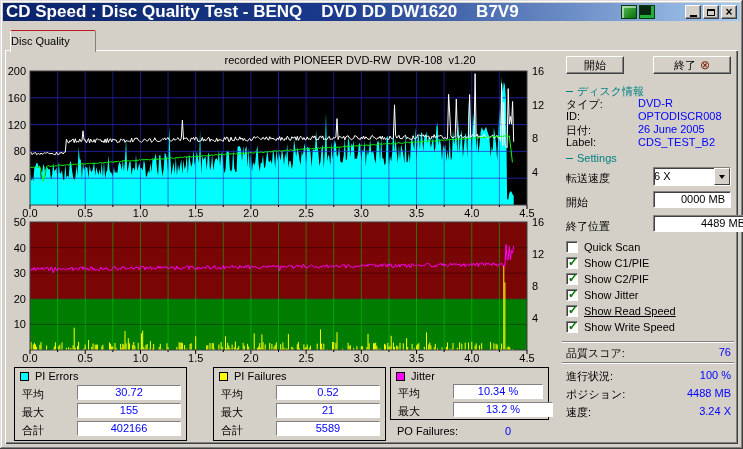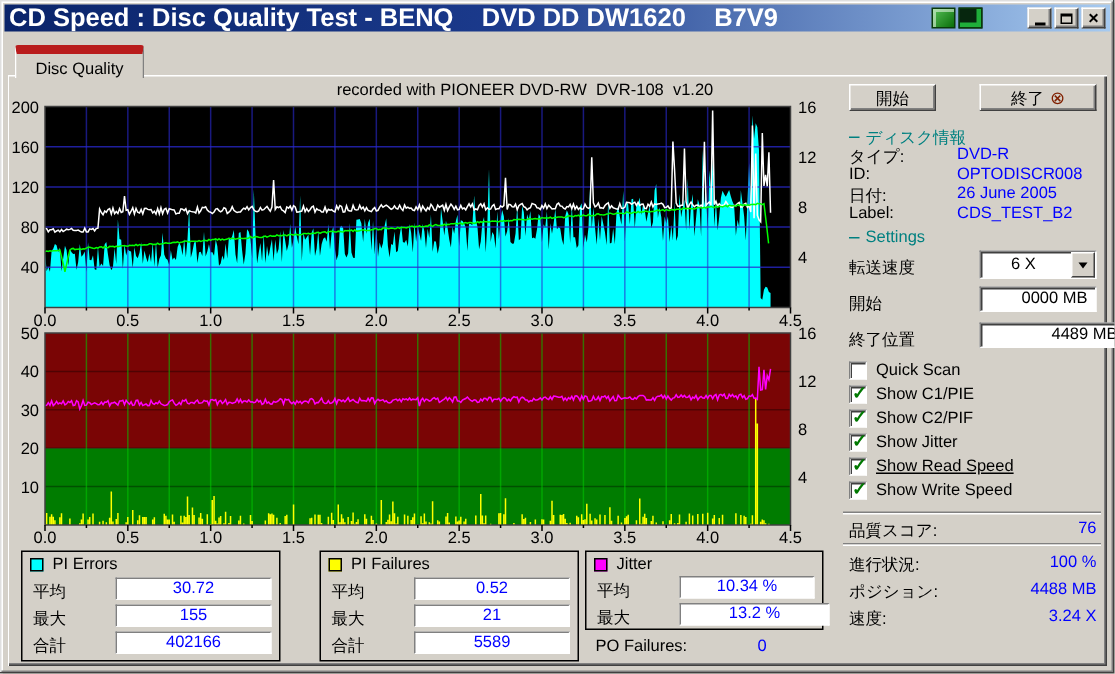--- a/index.html
+++ b/index.html
@@ -16,38 +16,38 @@
   .icon-b{background:#06260e;box-shadow:inset -3px -3px 0 #1fae3a;}
   .tb-spacer{width:26px;height:1px;}
   .tb-btn{width:16px;height:14px;background:#d4d0c8;border:1px solid;border-color:#fff #404040 #404040 #fff;
     box-shadow:inset -1px -1px 0 #808080;display:flex;align-items:center;justify-content:center;}
   .glyph-min{width:7px;height:2px;background:#000;margin-top:7px;}
   .glyph-max{width:8px;height:7px;border:1px solid #000;border-top-width:2px;}
   .glyph-close::before{content:"×";font-weight:bold;font-size:12px;line-height:12px;color:#000;}
   .main-panel{position:absolute;left:5px;top:50px;width:733px;height:394px;background:#d4d0c8;
     box-shadow:inset 1px 1px 0 #fff, inset -1px -1px 0 #404040, inset -2px -2px 0 #808080;}
   .tab{position:absolute;left:10px;top:30px;width:86px;height:22px;background:#d4d0c8;
-    border-left:1px solid #fff;border-top:6px solid #b91c1c;border-right:1px solid #808080;
-    border-top-left-radius:2px;border-top-right-radius:2px;text-align:center;line-height:21px;color:#000;}
+    border-left:1px solid #fff;border-top:1px solid #b91c1c;border-right:1px solid #808080;
+    border-top-left-radius:2px;border-top-right-radius:2px;text-align:left;line-height:21px;color:#000;}
   .rec-title{position:absolute;left:160px;top:54px;width:380px;text-align:center;color:#000;white-space:pre;}
   #charts{position:absolute;left:8px;top:65px;}
   .btn{position:absolute;background:#d4d0c8;border:1px solid;border-color:#fff #404040 #404040 #fff;
     box-shadow:inset -1px -1px 0 #808080;display:flex;align-items:center;justify-content:center;gap:4px;color:#000;}
   .exit-x-icon::before{content:"⊗";color:#802000;font-size:12px;line-height:12px;}
   .sec-hdr{position:absolute;color:#008080;display:flex;align-items:center;gap:4px;}
   .sec-hdr .dash{width:7px;height:1px;background:#008080;}
   .lbl{position:absolute;color:#000;white-space:pre;}
   .val-blue{position:absolute;color:#0000ff;white-space:pre;}
   .right{text-align:right;}
   .field{position:absolute;background:#fff;border:1px solid;border-color:#808080 #fff #fff #808080;
     box-shadow:inset 1px 1px 0 #404040;color:#000;line-height:14px;padding:0 5px;}
   .field.right{text-align:right;}
   .combo{position:absolute;background:#fff;border:1px solid;border-color:#808080 #fff #fff #808080;
     box-shadow:inset 1px 1px 0 #404040;display:flex;}
-  .combo-value{flex:1;padding:1px 20px;color:#000;line-height:14px;}
+  .combo-value{flex:1;padding:1px 0;color:#000;line-height:14px;}
   .combo-btn{width:16px;background:#d4d0c8;border:1px solid;border-color:#fff #404040 #404040 #fff;
     display:flex;align-items:center;justify-content:center;}
   .combo-arrow{width:0;height:0;border-left:3px solid transparent;border-right:3px solid transparent;border-top:4px solid #000;}
   .cb-row{position:absolute;left:566px;display:flex;align-items:center;gap:6px;color:#000;}
   .cb-box{width:12px;height:12px;background:#fff;border:1px solid;border-color:#808080 #fff #fff #808080;
     box-shadow:inset 1px 1px 0 #404040;position:relative;}
   .cb-box.checked::after{content:"✓";position:absolute;left:1px;top:-3px;color:#007800;font-weight:bold;font-size:12px;}
   .sep{position:absolute;height:2px;border-top:1px solid #808080;border-bottom:1px solid #fff;}
   .stat-box{position:absolute;border:1px solid #000;}
   .sb-title{position:absolute;left:5px;top:2px;display:flex;align-items:center;gap:6px;color:#000;}

